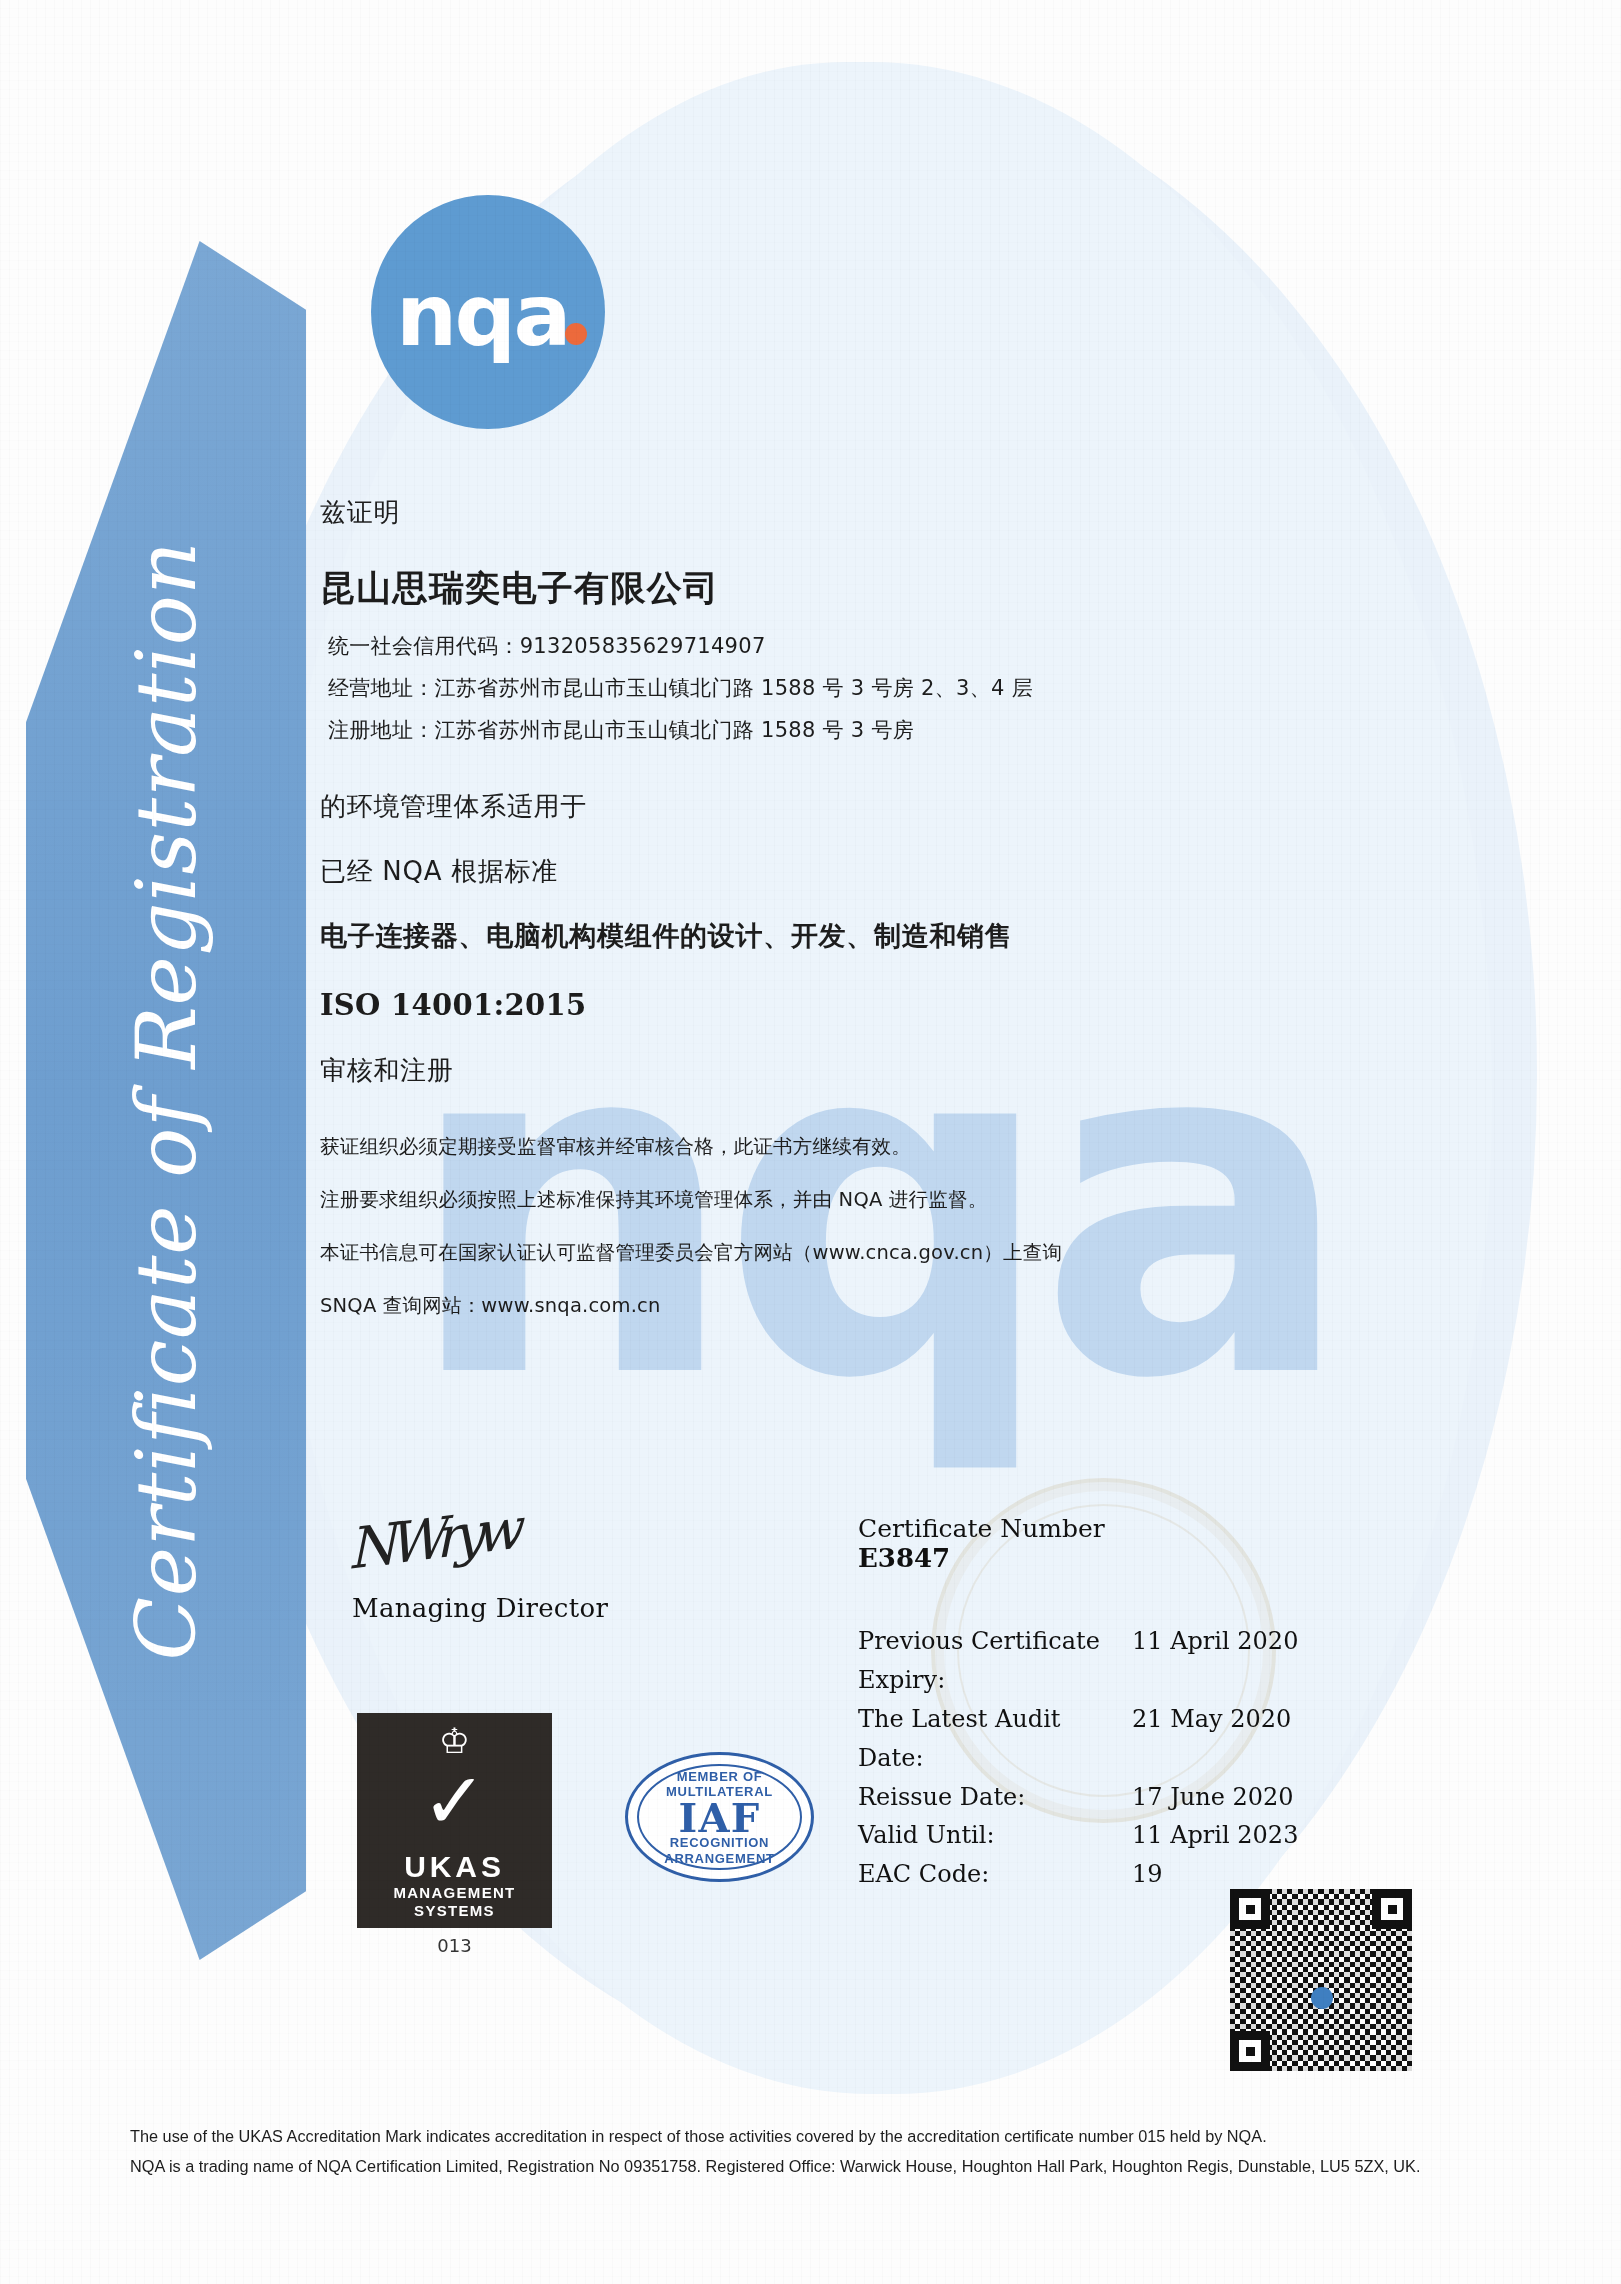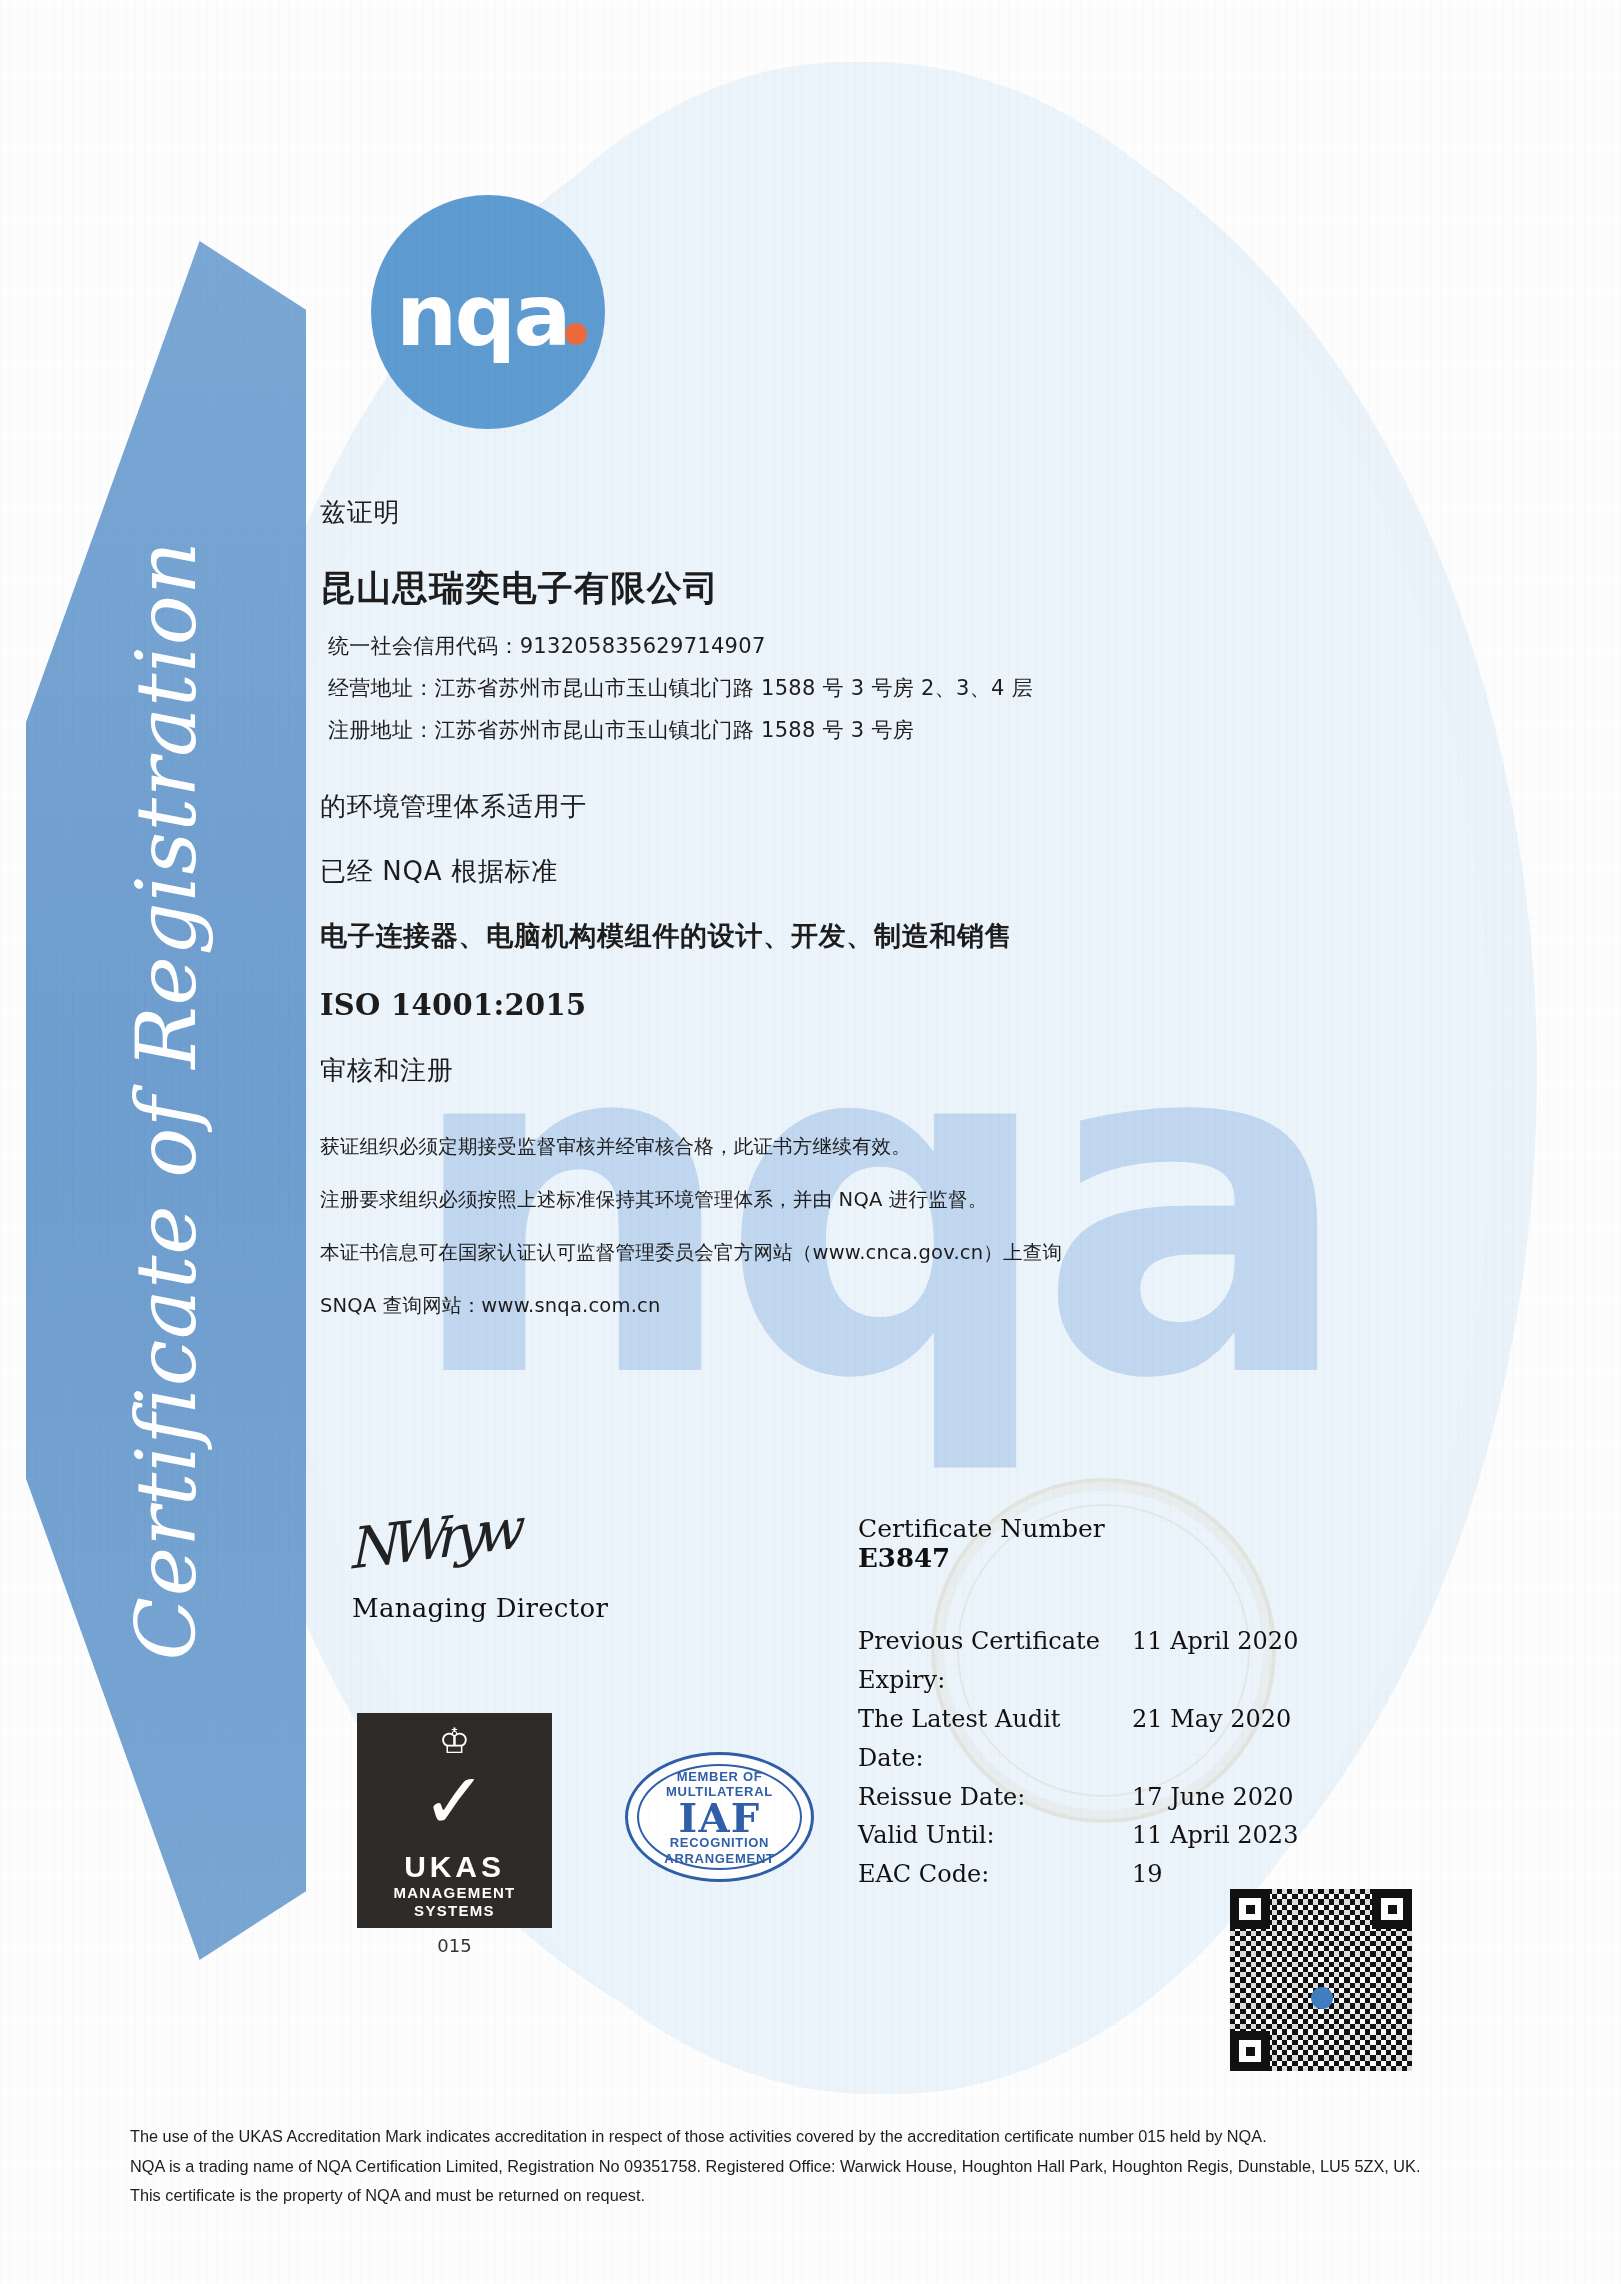--- a/index.html
+++ b/index.html
@@ -491,21 +491,21 @@
   <div id="ukas">
     <div id="ukas-box">
       <div id="ukas-crown">♔</div>
       <div id="ukas-tick">✓</div>
       <div id="ukas-name">UKAS</div>
       <div id="ukas-sub">
         <div>MANAGEMENT</div>
         <div>SYSTEMS</div>
       </div>
     </div>
-    <div id="ukas-num">015</div>
+    <div id="ukas-num">013</div>
   </div>
 
   <div id="iaf">
     <div id="iaf-oval"></div>
     <div id="iaf-top">MEMBER OF MULTILATERAL</div>
     <div id="iaf-text">IAF</div>
     <div id="iaf-bottom">RECOGNITION ARRANGEMENT</div>
   </div>
 
   <div id="qr">
@@ -513,18 +513,17 @@
       <div class="qr-eye" style="left:0;top:0;"></div>
       <div class="qr-eye" style="right:0;top:0;"></div>
       <div class="qr-eye" style="left:0;bottom:0;"></div>
       <div id="qr-dot"></div>
     </div>
   </div>
 
   <div id="footer">
     <p>The use of the UKAS Accreditation Mark indicates accreditation in respect of those activities covered by the accreditation certificate number 015 held by NQA.</p>
     <p>NQA is a trading name of NQA Certification Limited, Registration No 09351758. Registered Office: Warwick House, Houghton Hall Park, Houghton Regis, Dunstable, LU5 5ZX, UK.</p>
-    <p>This certificate is the property of NQA and must be returned on request.</p>
   </div>
 
   <div id="paper-texture"></div>
 </div>
 
 
 </body></html>

